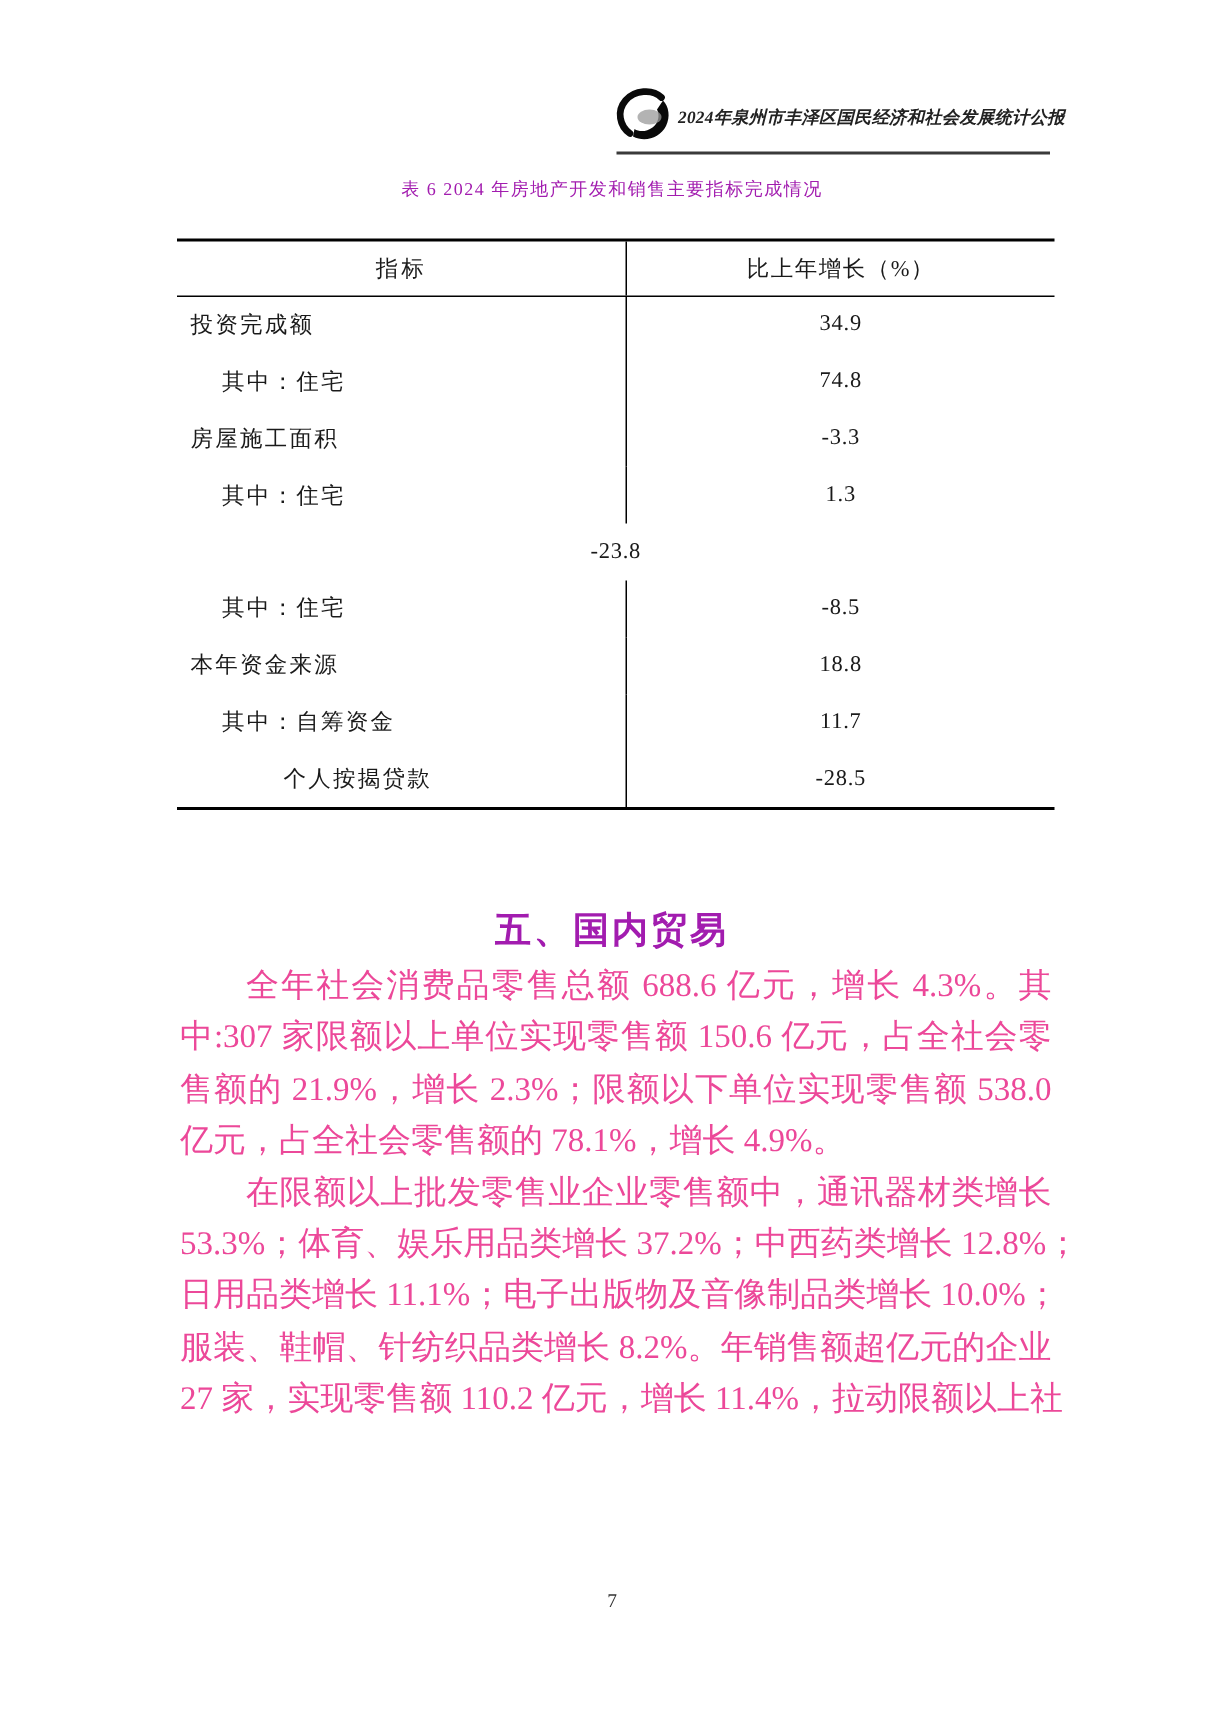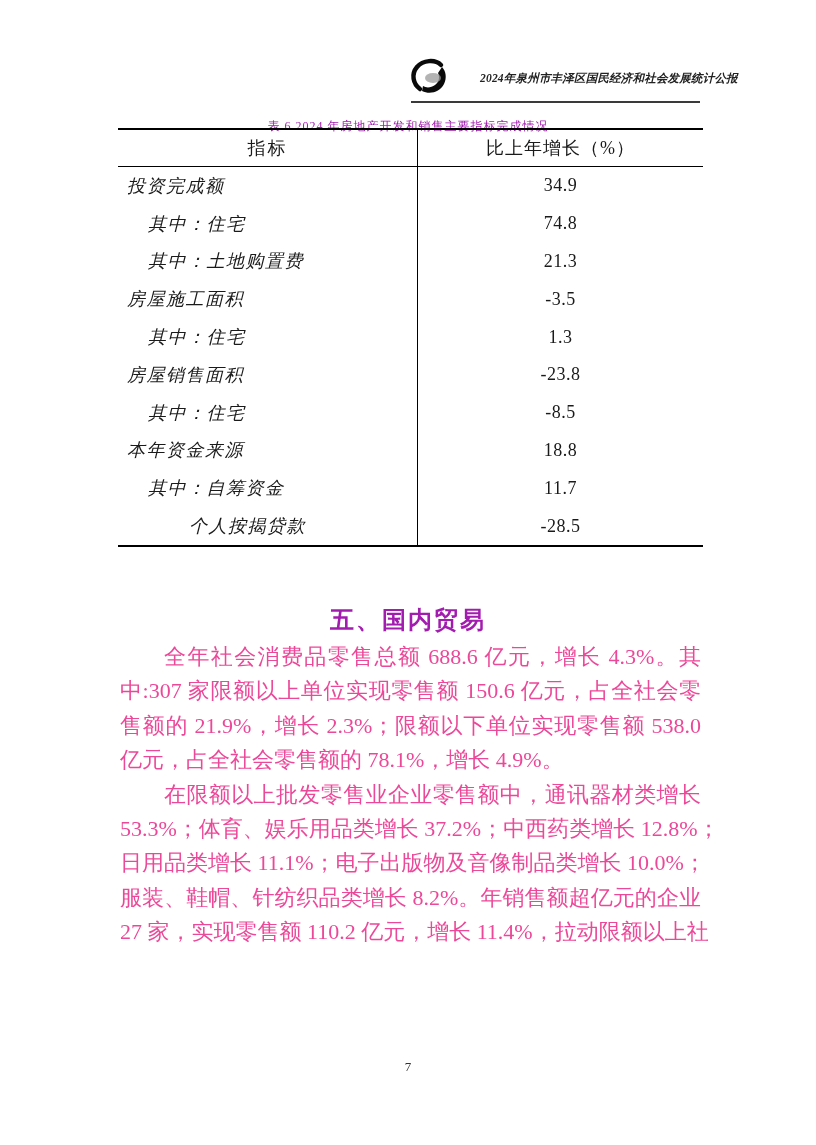--- a/index.html
+++ b/index.html
@@ -9,51 +9,51 @@
     font-family: "Liberation Serif", "DejaVu Serif", serif;
     color: #1a1a1a;
     position: relative;
     overflow: hidden;
   }
   .page { position: absolute; inset: 0; background: #ffffff; }
 
   
   .header {
     position: absolute; top: 56px; left: 408px; width: 296px; height: 44px;
-    display: flex; align-items: center; gap: 28px;
+    display: flex; align-items: center;
   }
   .logo { width: 44px; height: 38px; flex: 0 0 auto; margin-top: -2px; }
   .header-title {
     font-family: "Liberation Serif", "DejaVu Serif", serif;
     font-style: italic; font-weight: bold;
     font-size: 11.5px; letter-spacing: 0.2px;
     white-space: nowrap; color: #222;
   }
   .header-rule {
     position: absolute; top: 101px; left: 411px; width: 289px; height: 2px;
     background: #3a3a3a;
   }
 
   
   .table-title {
     position: absolute; top: 118px; left: 0; width: 100%;
     text-align: center; font-size: 12px; letter-spacing: 1px; color: #a21caf;
   }
   .table {
-    position: absolute; top: 128px; left: 118px; width: 585px;
+    position: absolute; top: 159px; left: 118px; width: 585px;
     border-top: 2.5px solid #000; border-bottom: 2.5px solid #000;
-    font-size: 18px;
+    font-size: 15px;
   }
   .t-head { display: flex; height: 37px; border-bottom: 1.2px solid #000; }
   .t-row  { display: flex; height: 37.8px; }
   .c1 { width: 300px; border-right: 1.2px solid #000; display: flex; align-items: center; }
   .c2 { flex: 1; display: flex; align-items: center; justify-content: center; }
   .th.c1 { justify-content: center; letter-spacing: 2px; }
   .th.c2 { letter-spacing: 1px; }
-  .lbl { letter-spacing: 1.5px; font-style: italic; }
+  .lbl { letter-spacing: 1.5px; }
   .ind0 { padding-left: 9px; }
   .ind1 { padding-left: 30px; }
   .ind2 { padding-left: 71px; }
   .val { letter-spacing: 0.5px; }
 
   
   .section-heading {
     position: absolute; top: 604px; left: 0; width: 100%;
     text-align: center;
     font-family: "Liberation Sans", "DejaVu Sans", sans-serif;
@@ -104,33 +104,28 @@
 
     <div class="t-row">
       <div class="c1 lbl ind0">投资完成额</div>
       <div class="c2 val">34.9</div>
     </div>
     <div class="t-row">
       <div class="c1 lbl ind1">其中：住宅</div>
       <div class="c2 val">74.8</div>
     </div>
     <div class="t-row">
-      <div class="c1 lbl ind1">其中：土地购置费</div>
-      <div class="c2 val">21.3</div>
-    </div>
-    <div class="t-row">
       <div class="c1 lbl ind0">房屋施工面积</div>
-      <div class="c2 val">-3.5</div>
+      <div class="c2 val">-3.3</div>
     </div>
     <div class="t-row">
       <div class="c1 lbl ind1">其中：住宅</div>
       <div class="c2 val">1.3</div>
     </div>
     <div class="t-row">
-      <div class="c1 lbl ind0">房屋销售面积</div>
       <div class="c2 val">-23.8</div>
     </div>
     <div class="t-row">
       <div class="c1 lbl ind1">其中：住宅</div>
       <div class="c2 val">-8.5</div>
     </div>
     <div class="t-row">
       <div class="c1 lbl ind0">本年资金来源</div>
       <div class="c2 val">18.8</div>
     </div>

